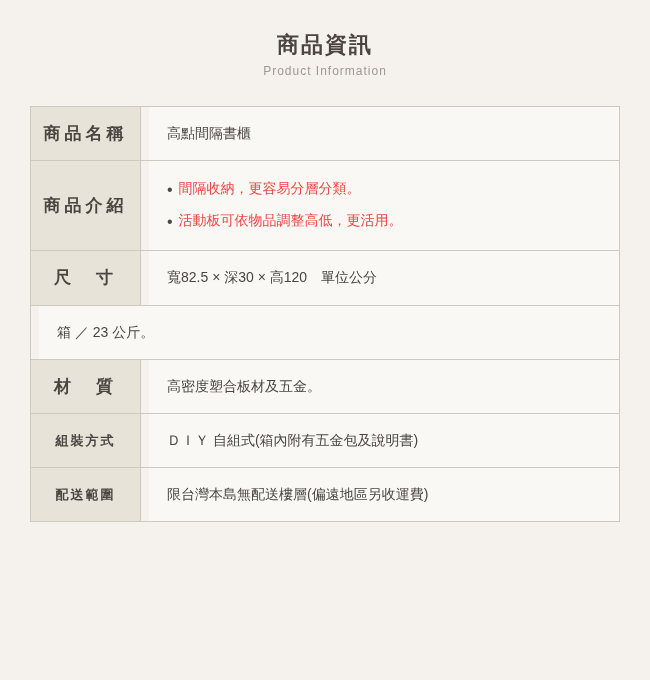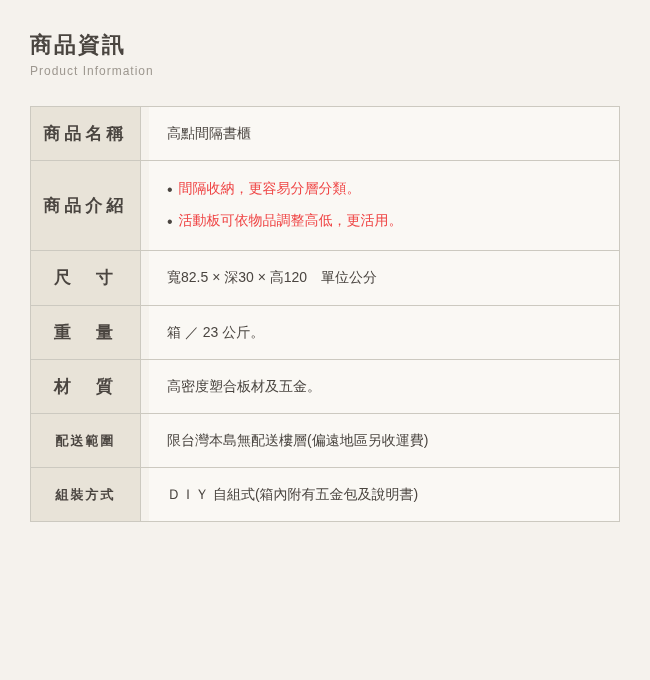--- a/index.html
+++ b/index.html
@@ -18,20 +18,21 @@
       width: 650px;
       padding: 20px;
     }
 
     .container {
       width: 590px;
       background-color: #f5f2ed;
     }
 
     .header {
+      text-align: center;
       margin-bottom: 16px;
       padding: 10px 0 12px;
     }
 
     .header-title {
       font-size: 22px;
       font-weight: bold;
       color: #4a4540;
       letter-spacing: 2px;
     }
@@ -142,29 +143,28 @@
             <span class="bullet">•</span>
             <span class="bullet-text">活動板可依物品調整高低，更活用。</span>
           </div>
         </div>
       </div>
       <div class="table-row">
         <div class="label-cell">尺　寸</div>
         <div class="value-cell">寬82.5 × 深30 × 高120　單位公分</div>
       </div>
       <div class="table-row">
-        <div class="label-cell">重　量</div>
         <div class="value-cell">箱 ／ 23 公斤。</div>
       </div>
       <div class="table-row">
         <div class="label-cell">材　質</div>
         <div class="value-cell">高密度塑合板材及五金。</div>
       </div>
       <div class="table-row">
+        <div class="label-cell" style="letter-spacing: 2px; font-size: 13px;">組裝方式</div>
+        <div class="value-cell">ＤＩＹ 自組式(箱內附有五金包及說明書)</div>
+      </div>
+      <div class="table-row">
         <div class="label-cell" style="letter-spacing: 2px; font-size: 13px;">配送範圍</div>
         <div class="value-cell">限台灣本島無配送樓層(偏遠地區另收運費)</div>
-      </div>
-      <div class="table-row">
-        <div class="label-cell" style="letter-spacing: 2px; font-size: 13px;">組裝方式</div>
-        <div class="value-cell">ＤＩＹ 自組式(箱內附有五金包及說明書)</div>
       </div>
     </div>
 </div>
 
 </body></html>

